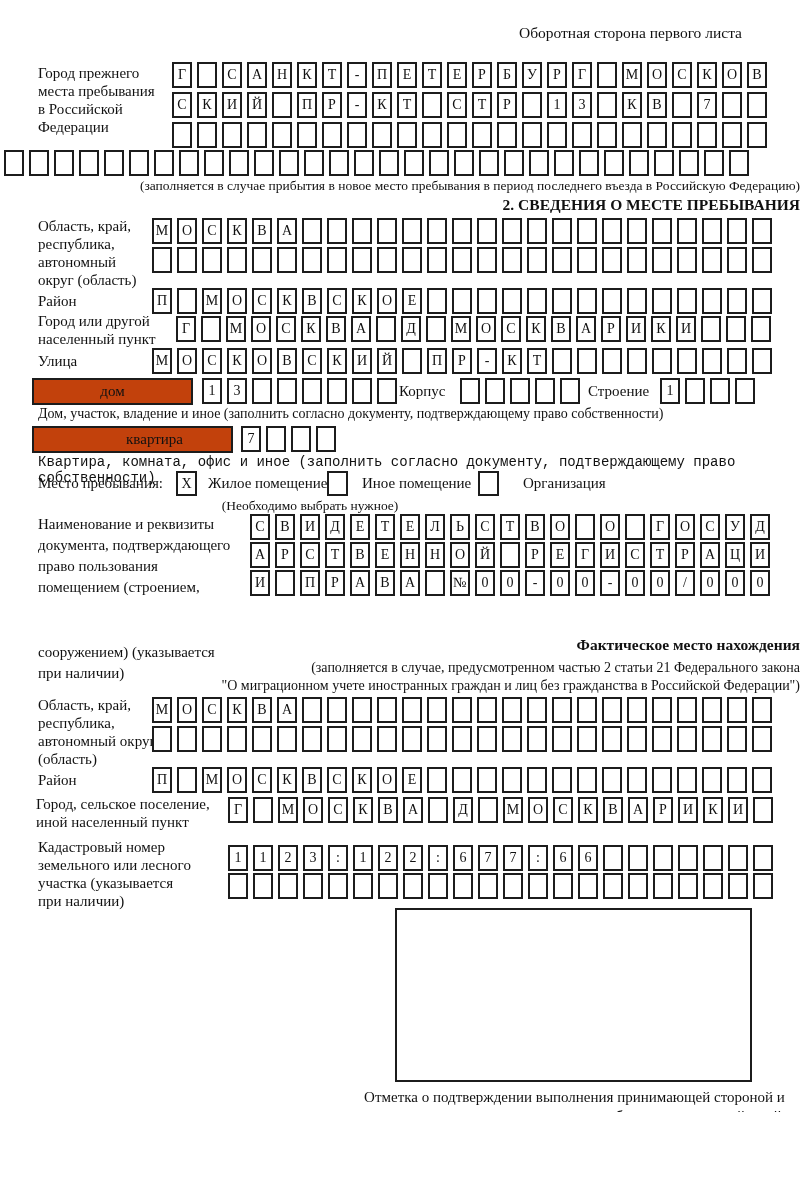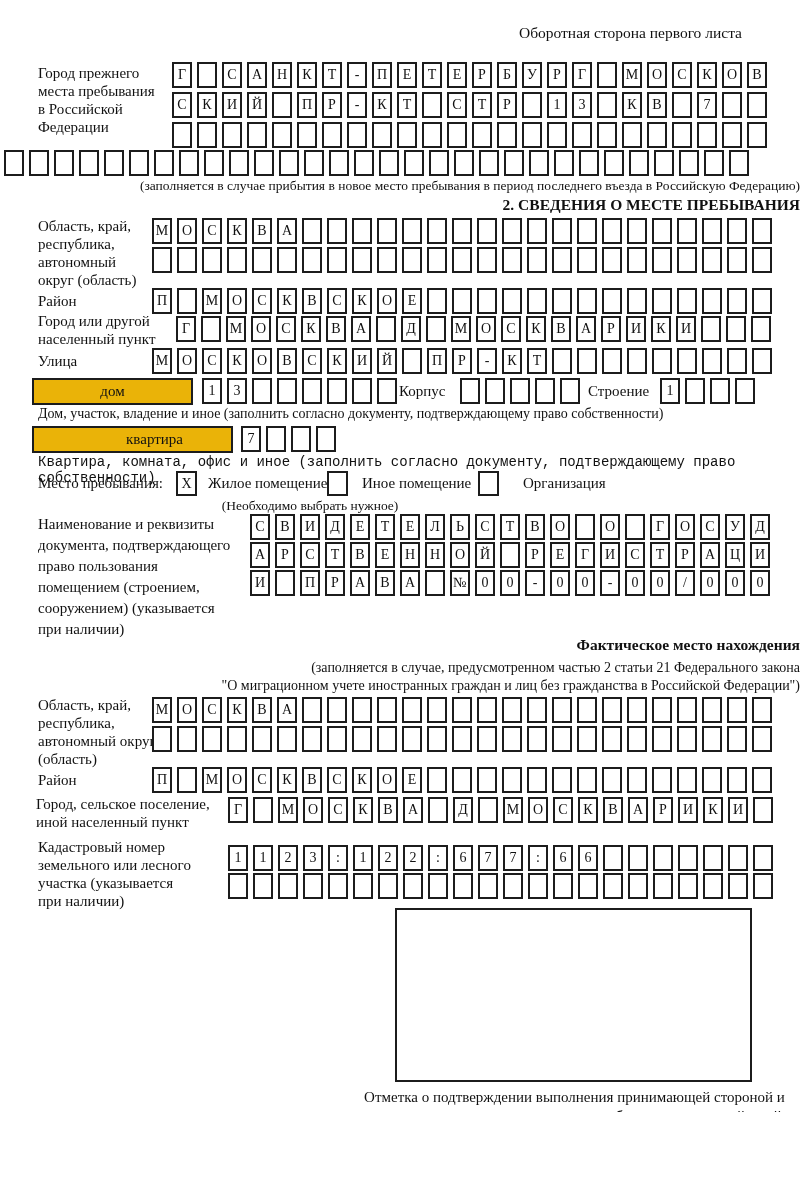--- a/index.html
+++ b/index.html
@@ -14,21 +14,21 @@
   .center { text-align:right; width:800px; left:0; }
   .bold { font-weight:bold; }
   .cellrow { display:flex; gap:5px; }
   .cell {
     width:20px; height:26px; flex:0 0 20px; box-sizing:border-box;
     border:2px solid #1c1c1c; display:flex; align-items:center; justify-content:center;
     font-size:14px; line-height:1; background:#fff;
   }
   .widebox {
     box-sizing:border-box; border:2px solid #1c1c1c; height:27px;
-    display:flex; align-items:center; justify-content:center; font-size:15px; background:#eab308;
+    display:flex; align-items:center; justify-content:center; font-size:15px; background:#c2410c;
   }
   .cbox {
     box-sizing:border-box; width:21px; height:25px; border:2px solid #1c1c1c;
     display:flex; align-items:center; justify-content:center; font-size:14px; background:#fff;
   }
   .bigbox { box-sizing:border-box; border:2px solid #1c1c1c; background:#fff; }
 </style>
 </head>
 <body>
 
@@ -350,21 +350,21 @@
   <div class="abs lbl" style="left:362px; top:474px;">Иное помещение</div>
   <div class="abs cbox" style="left:478px; top:471px;"></div>
   <div class="abs lbl" style="left:523px; top:474px;">Организация</div>
   <div class="abs note" style="left:200px; top:498px; width:220px; text-align:center;">(Необходимо выбрать нужное)</div>
 
   <div class="abs lbl-lines" style="left:38px; top:514px; line-height:21px;">
     <div style="line-height:21px;">Наименование и реквизиты</div>
     <div style="line-height:21px;">документа, подтверждающего</div>
     <div style="line-height:21px;">право пользования</div>
     <div style="line-height:21px;">помещением (строением,</div>
-    <div style="line-height:21px;">сооружением) (указывается</div>
+    <div style="line-height:21px;margin-top:44px;">сооружением) (указывается</div>
     <div style="line-height:21px;">при наличии)</div>
   </div>
   <div class="abs cellrow" style="left:250px; top:514px;">
       <span class="cell">С</span>
       <span class="cell">В</span>
       <span class="cell">И</span>
       <span class="cell">Д</span>
       <span class="cell">Е</span>
       <span class="cell">Т</span>
       <span class="cell">Е</span>

